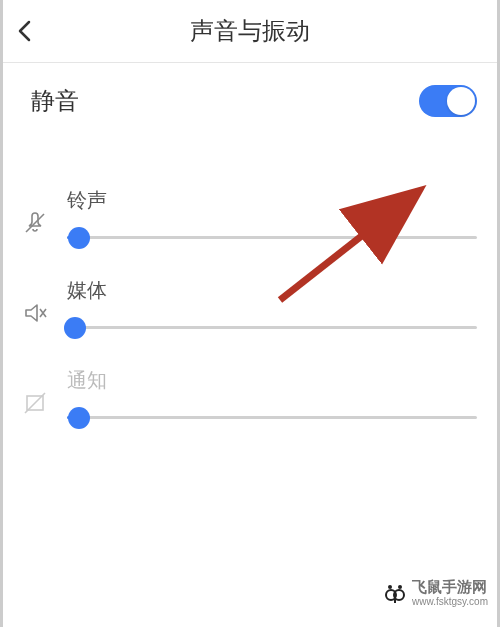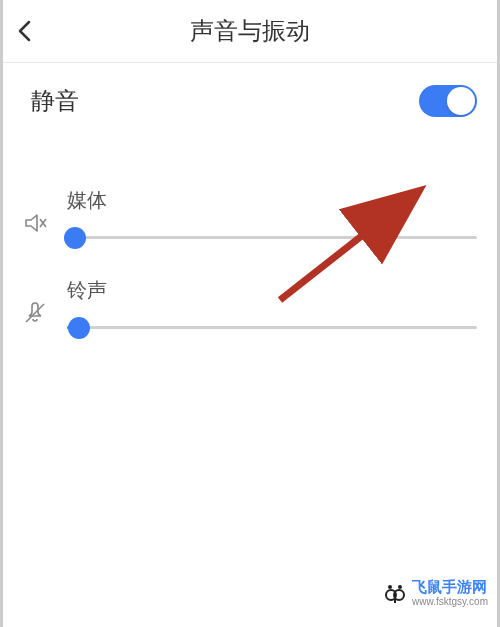--- a/index.html
+++ b/index.html
@@ -135,21 +135,21 @@
     }
     .watermark {
       position: absolute;
       bottom: 20px;
       right: 12px;
       display: flex;
       align-items: center;
       gap: 5px;
       z-index: 20;
     }
-    .wm-text { font-size: 15px; font-weight: bold; color: #3b82f6; }
+    .wm-text { font-size: 15px; font-weight: bold; color: #737373; }
     .wm-sub { font-size: 10px; color: #888; display:block; line-height:1;}
   </style>
 </head>
 <body>
 
 <div class="container">
 
   <div class="header">
     <div class="back-btn">
       <svg width="14" height="22" viewBox="0 0 14 22">
@@ -163,54 +163,69 @@
 
   <div class="toggle-row">
     <div class="toggle-label">静音</div>
     <div class="toggle toggle-on">
       <div class="toggle-knob"></div>
     </div>
   </div>
 
 
   <div style="height:30px"></div>
+
+  <div class="slider-section">
+    <div class="slider-icon">
+      <svg width="26" height="26" viewBox="0 0 26 26">
+        <path d="M13 3 C11 3 10 4.5 10 6 L10 12 C10 14 9 15 7 16 L19 16 C17 15 16 14 16 12 L16 6 C16 4.5 15 3 13 3 Z" stroke="#888" stroke-width="1.6" fill="none"></path>
+        <path d="M11 19 C11 20 12 21 13 21 C14 21 15 20 15 19" stroke="#888" stroke-width="1.6" fill="none"></path>
+        <path d="M4 22 L22 4" stroke="#888" stroke-width="1.6" fill="none"></path>
+      </svg>
+    </div>
+    <div class="slider-content">
+      <div class="slider-label">铃声</div>
+      <div class="slider-track">
+        <div class="slider-fill" style="width:3%"></div>
+        <div class="slider-thumb" style="left:3%"></div>
+      </div>
+    </div>
+  </div>
 
   <div class="slider-section">
     <div class="slider-icon">
       <svg width="26" height="26" viewBox="0 0 26 26">
         <path d="M4 10 L4 16 L9 16 L15 21 L15 5 L9 10 Z" stroke="#888" stroke-width="1.6" fill="none" stroke-linejoin="round"></path>
         <path d="M18 9 L24 17 M24 9 L18 17" stroke="#888" stroke-width="1.6" fill="none"></path>
       </svg>
     </div>
     <div class="slider-content">
       <div class="slider-label">媒体</div>
       <div class="slider-track">
         <div class="slider-fill" style="width:2%"></div>
         <div class="slider-thumb" style="left:2%"></div>
       </div>
     </div>
   </div>
 
   <div class="slider-section">
     <div class="slider-icon">
       <svg width="26" height="26" viewBox="0 0 26 26">
-        <path d="M13 3 C11 3 10 4.5 10 6 L10 12 C10 14 9 15 7 16 L19 16 C17 15 16 14 16 12 L16 6 C16 4.5 15 3 13 3 Z" stroke="#888" stroke-width="1.6" fill="none"></path>
-        <path d="M11 19 C11 20 12 21 13 21 C14 21 15 20 15 19" stroke="#888" stroke-width="1.6" fill="none"></path>
-        <path d="M4 22 L22 4" stroke="#888" stroke-width="1.6" fill="none"></path>
+        <rect x="5" y="6" width="16" height="14" stroke="#ccc" stroke-width="1.6" fill="none"></rect>
+        <path d="M3 23 L23 3" stroke="#ccc" stroke-width="1.6" fill="none"></path>
       </svg>
     </div>
     <div class="slider-content">
-      <div class="slider-label">铃声</div>
+      <div class="slider-label disabled">通知</div>
       <div class="slider-track">
         <div class="slider-fill" style="width:3%"></div>
         <div class="slider-thumb" style="left:3%"></div>
       </div>
     </div>
   </div>
-
 
   <div class="slider-section" style="padding-bottom:0">
     <div class="slider-icon">
     </div>
   </div>
 
 </div>
 
 <svg class="arrow" width="160" height="140" viewBox="0 0 160 140">
   <defs>

